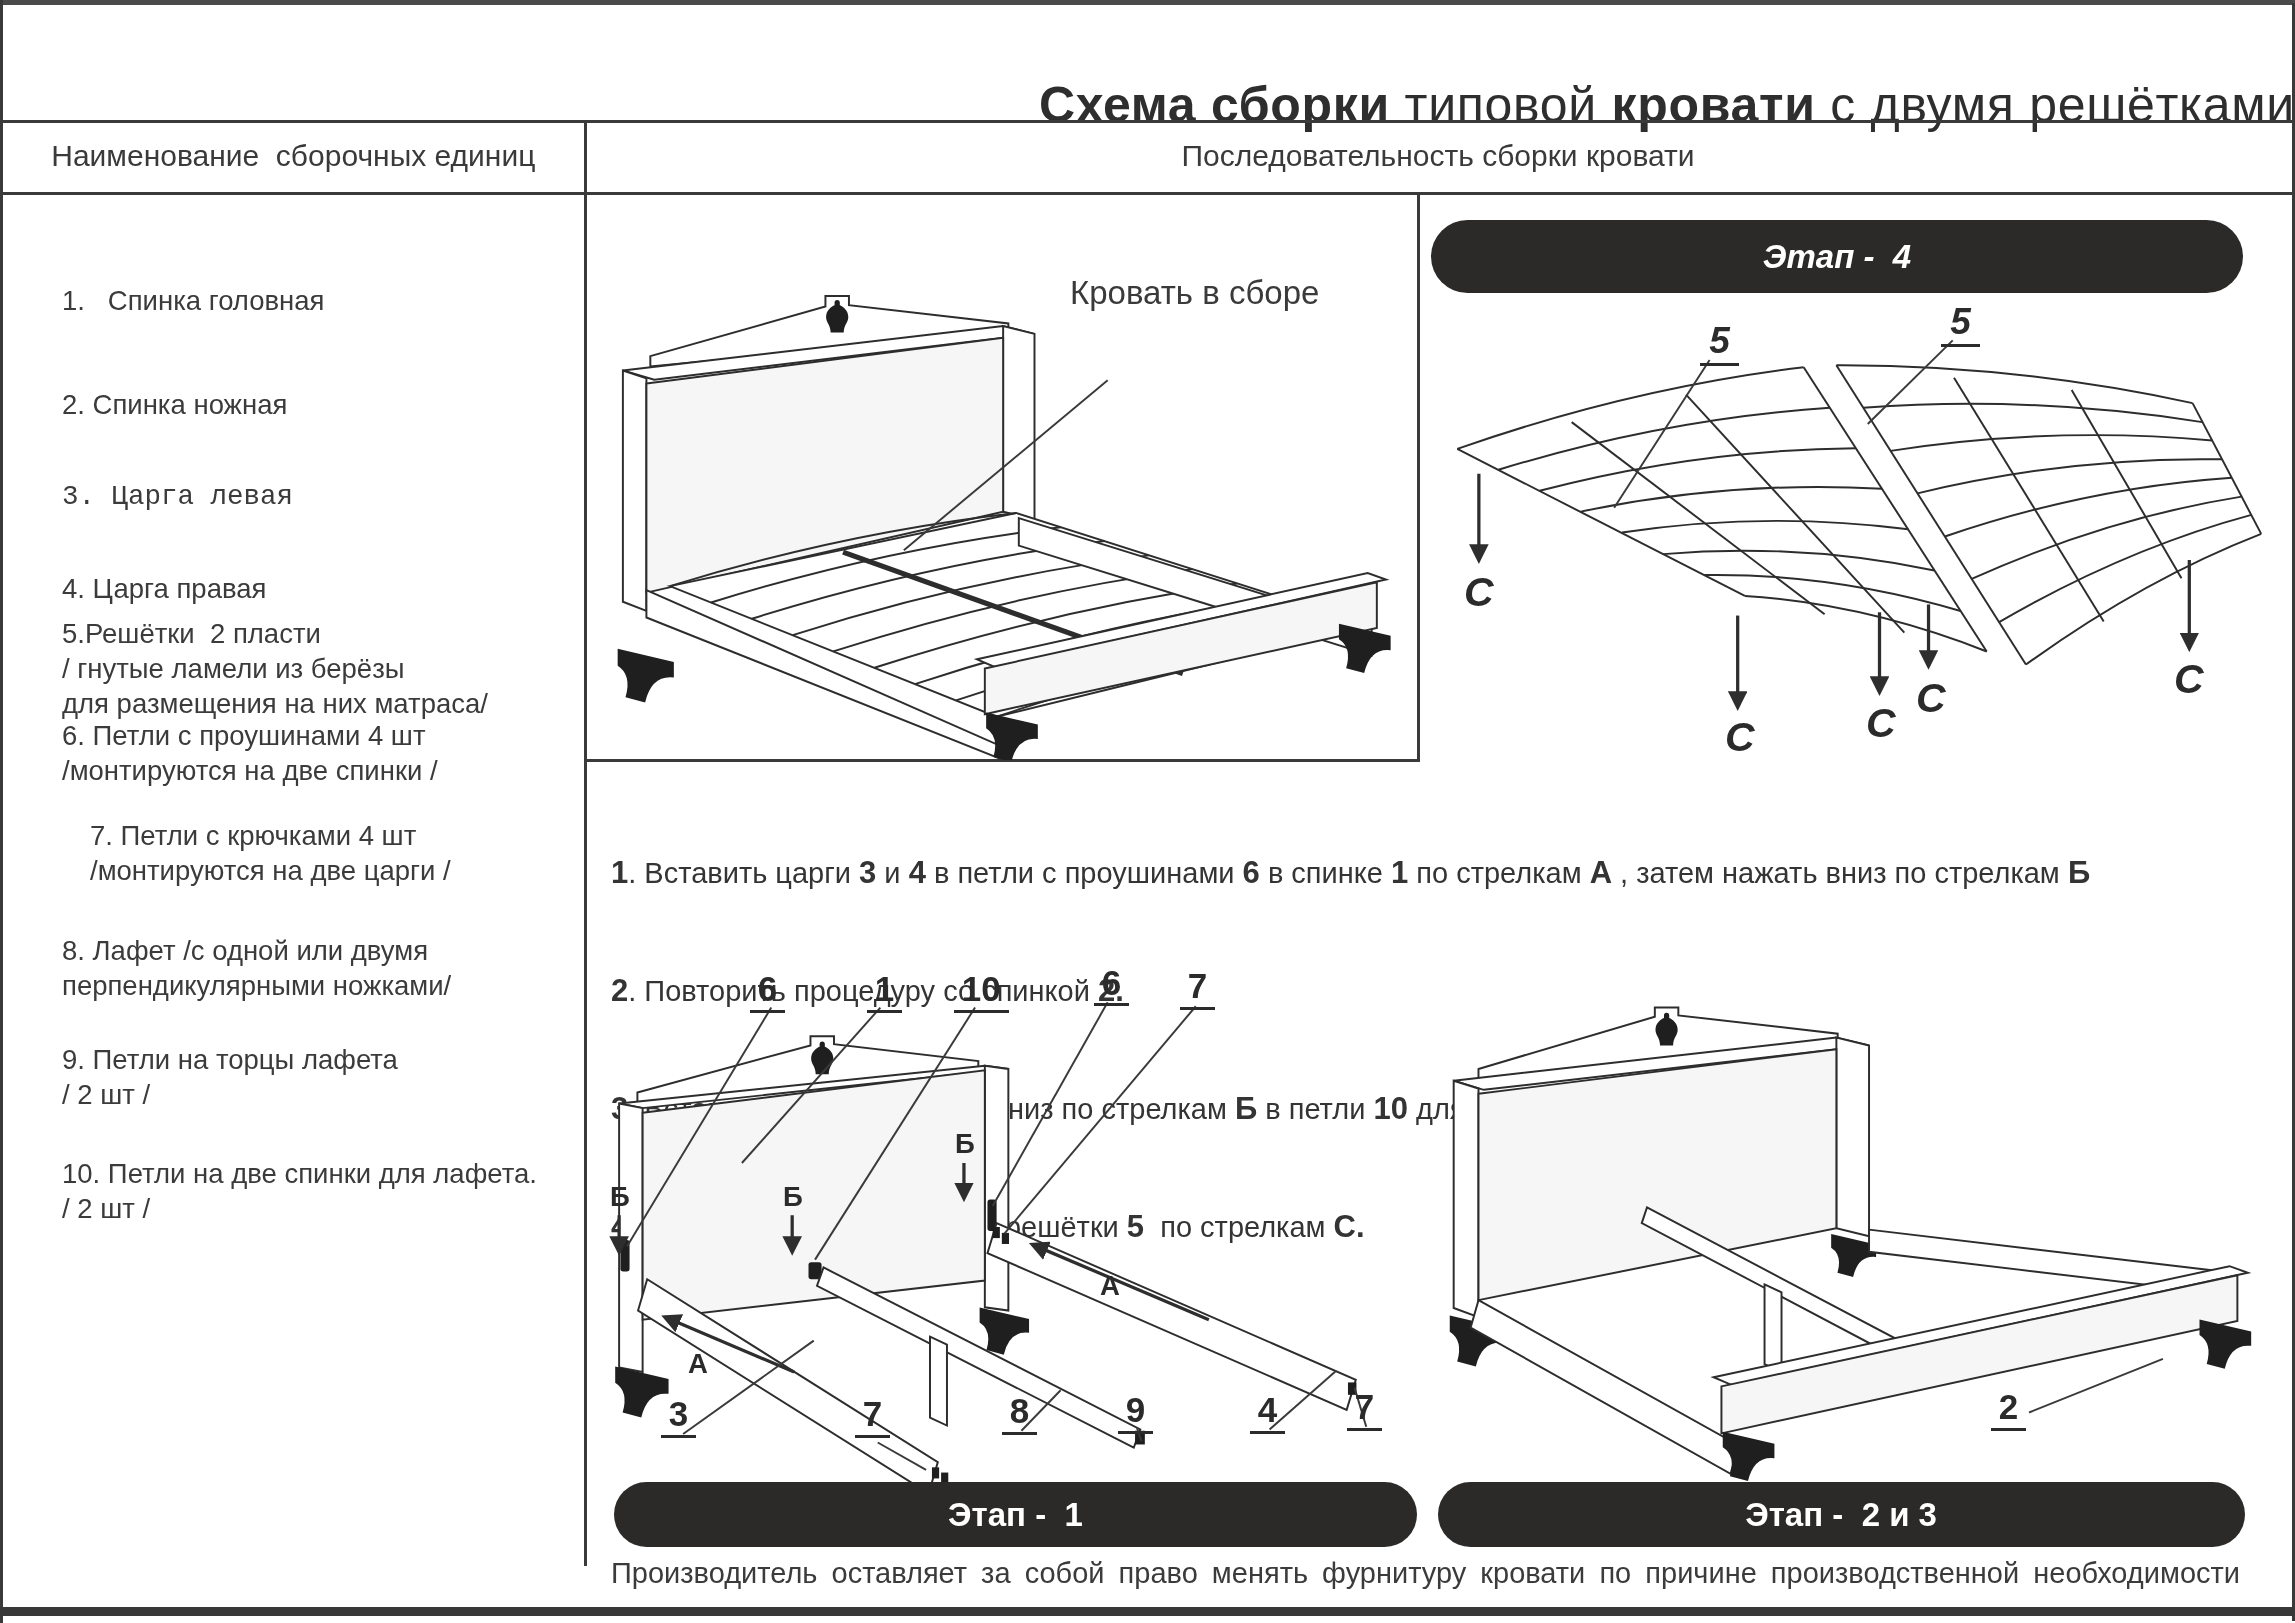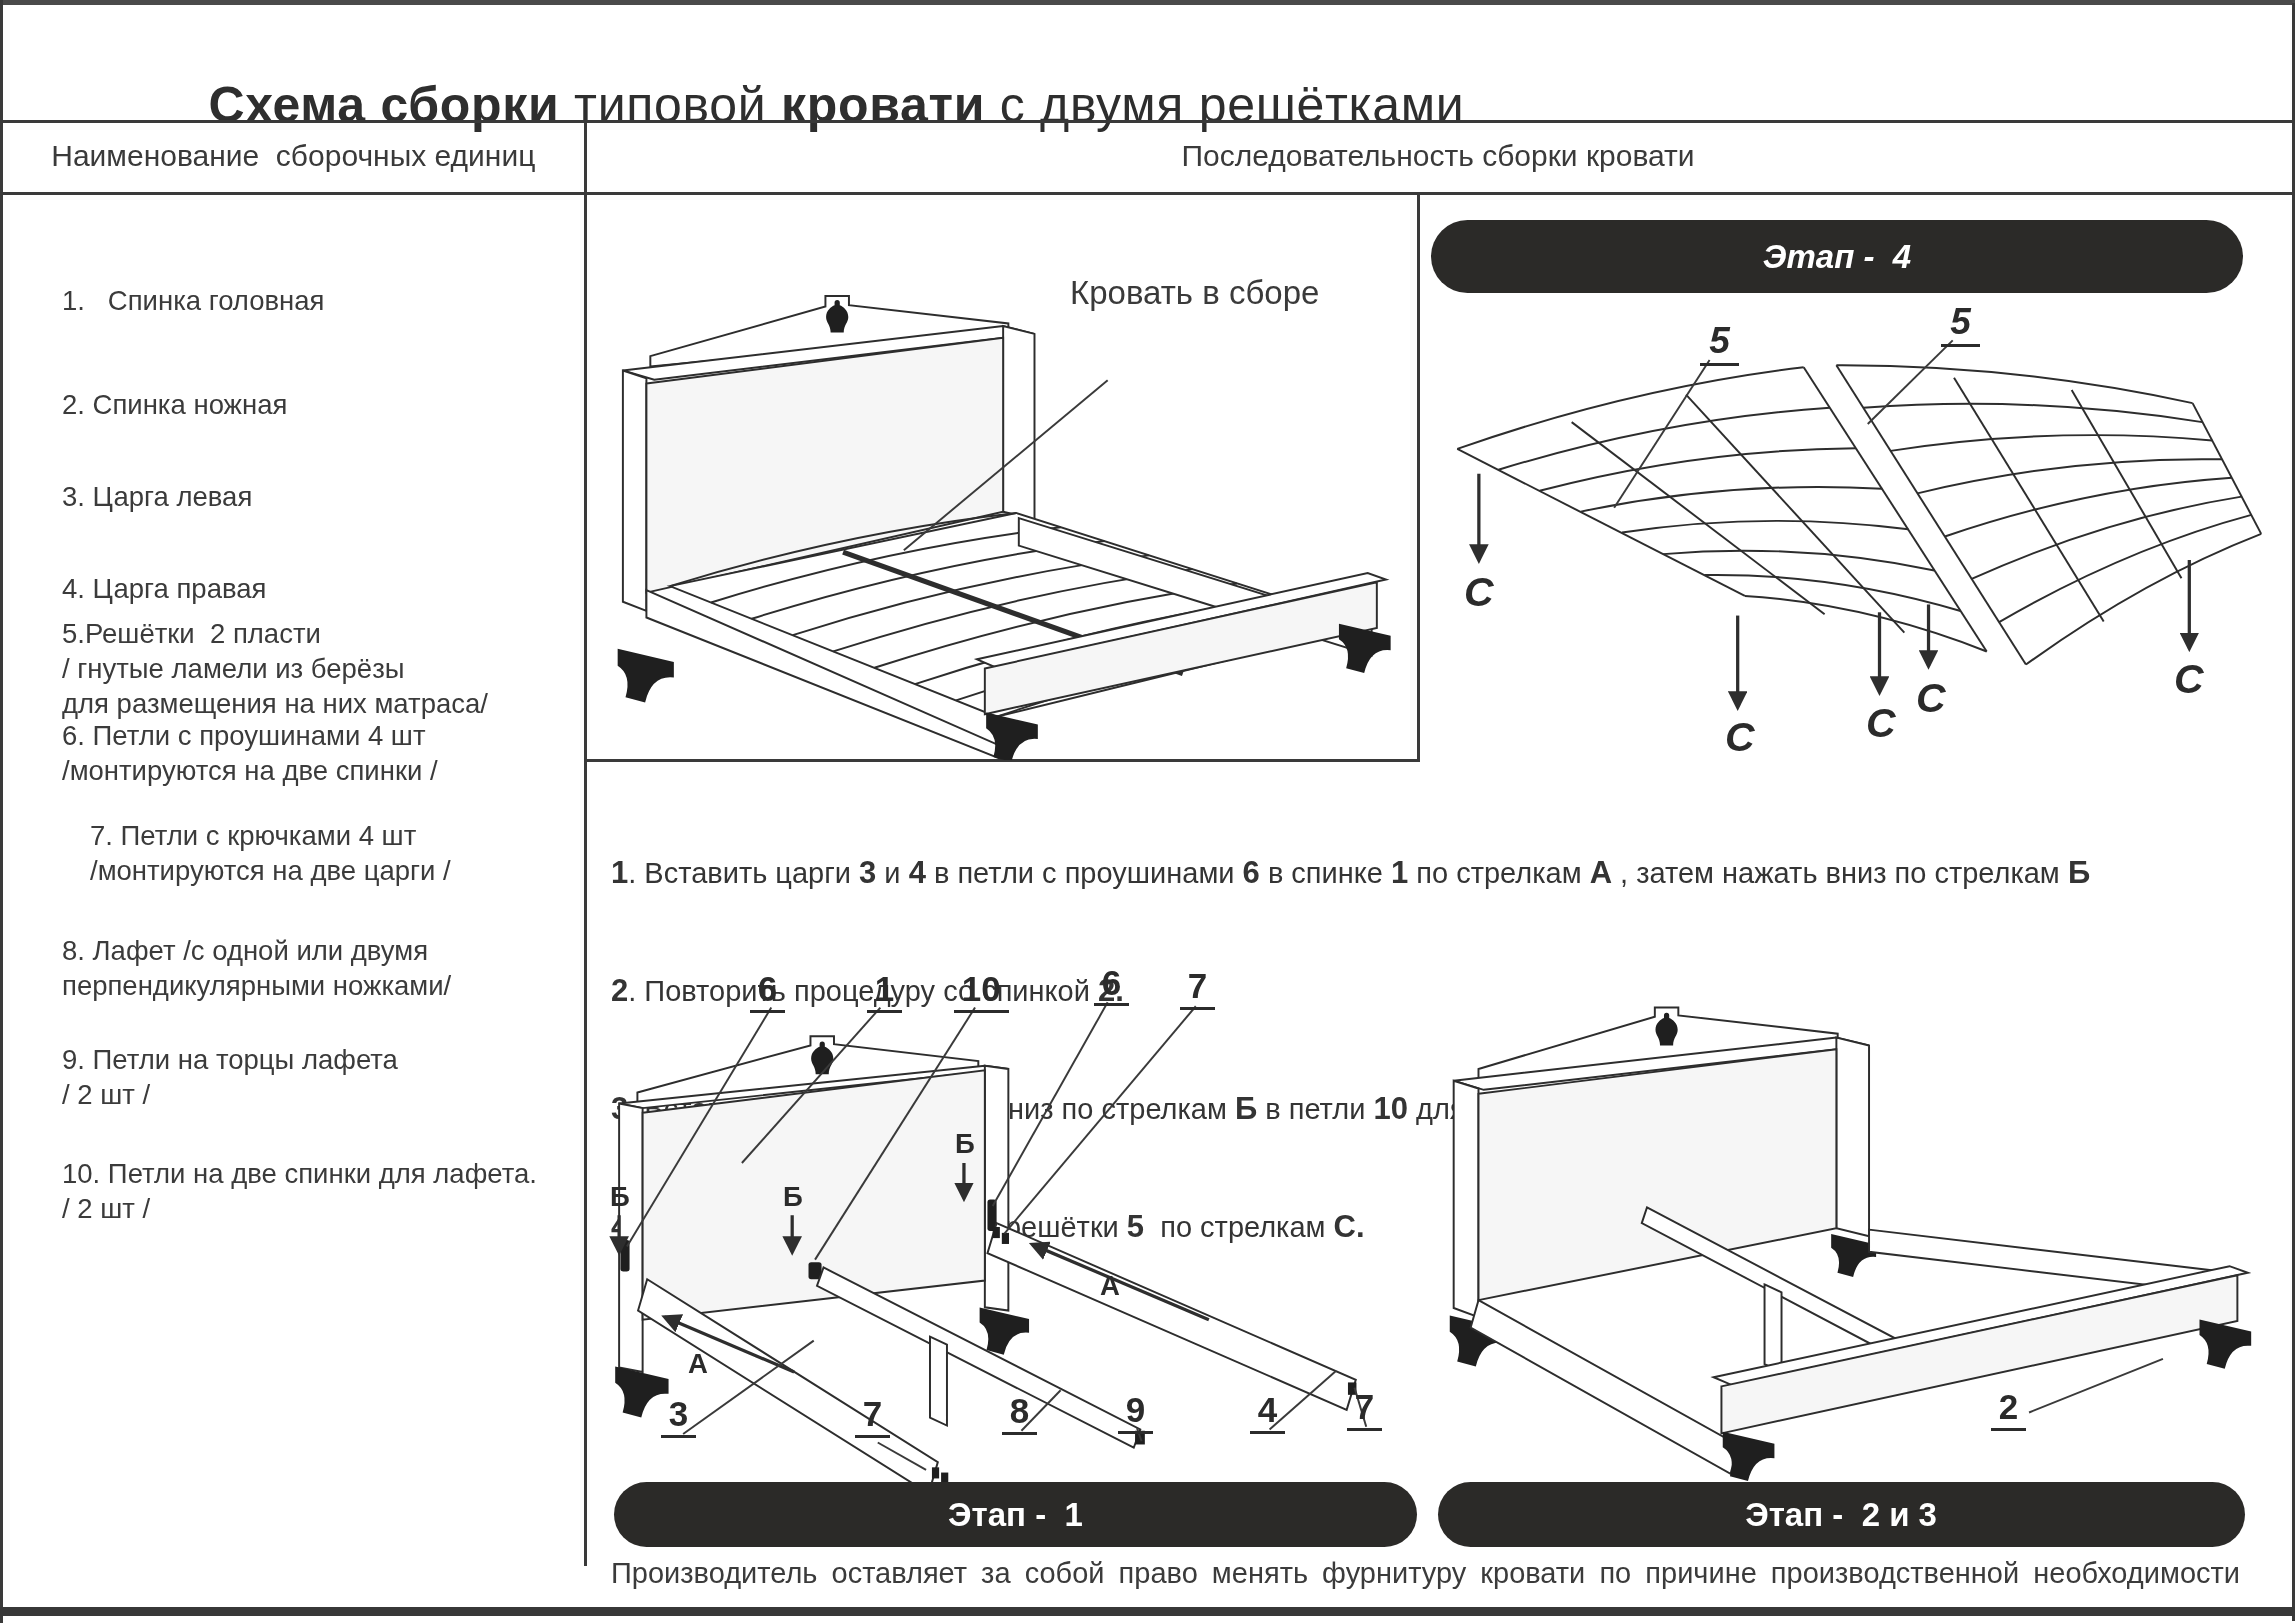--- a/index.html
+++ b/index.html
@@ -1,19 +1,19 @@
 <!DOCTYPE html>
 <html style="font-size:10.5px"><head>
 <meta charset="utf-8">
 <style>
   html,body{margin:0;padding:0;background:#fff;}
   #page{position:relative;width:2295px;height:1624px;background:#ffffff;overflow:hidden;
         font-family:"Liberation Sans",sans-serif;color:#3a3a3a;}
   .line{position:absolute;background:#3a3a3a;}
-  .title{position:absolute;top:18.3px;left:0;width:100%;text-align:left;padding-left:150px;
+  .title{position:absolute;top:18.3px;left:0;width:100%;text-align:right;padding-left:150px;
          box-sizing:border-box;font-size:50px;letter-spacing:0.7px;color:#2e2e2e;white-space:pre;}
   .title b{font-weight:bold;}
   .cellhead{position:absolute;font-size:30px;color:#3a3a3a;white-space:pre;text-align:center;}
   .parts{position:absolute;left:62px;top:0;width:503px;}
   .part-item{position:absolute;left:0;font-size:27.5px;line-height:35px;white-space:pre-wrap;color:#3b3b3b;}
   .steps{position:absolute;left:611px;top:775px;width:1634px;font-size:29px;line-height:39px;
          white-space:pre-wrap;color:#343434;}
   .steps b{font-weight:bold;font-size:31px;}
   .panel{position:absolute;}
   .pill{position:absolute;background:#2b2a28;border-radius:46px;display:flex;align-items:center;
@@ -53,21 +53,21 @@
   <div class="line" style="left:584px;top:120px;width:2.6px;height:1446px;"></div>
   <div class="line" style="left:1417px;top:192px;width:2.6px;height:570px;"></div>
   <div class="line" style="left:584px;top:759px;width:836px;height:2.6px;"></div>
 
   <div class="cellhead" style="left:584px;top:139px;width:1708px;">Последовательность сборки кровати</div>
   <div class="cellhead" style="left:3.3px;top:139px;width:580px;">Наименование  сборочных единиц</div>
 
   <div class="parts">
     <div class="part-item" style="top:283px;">1.   Спинка головная</div>
     <div class="part-item" style="top:387px;">2. Спинка ножная</div>
-    <div class="part-item" style="top:479px;">3. Царга левая</div>
+    <div class="part-item" style="top:479px;font-family:Liberation Mono, monospace;">3. Царга левая</div>
     <div class="part-item" style="top:571px;">4. Царга правая</div>
     <div class="part-item" style="top:616px;">5.Решётки  2 пласти
 / гнутые ламели из берёзы
 для размещения на них матраса/</div>
     <div class="part-item" style="top:718px;">6. Петли с проушинами 4 шт
 /монтируются на две спинки /</div>
     <div class="part-item" style="top:818px;margin-left:28px;">7. Петли с крючками 4 шт
 /монтируются на две царги /</div>
     <div class="part-item" style="top:933px;">8. Лафет /с одной или двумя
 перпендикулярными ножками/</div>

